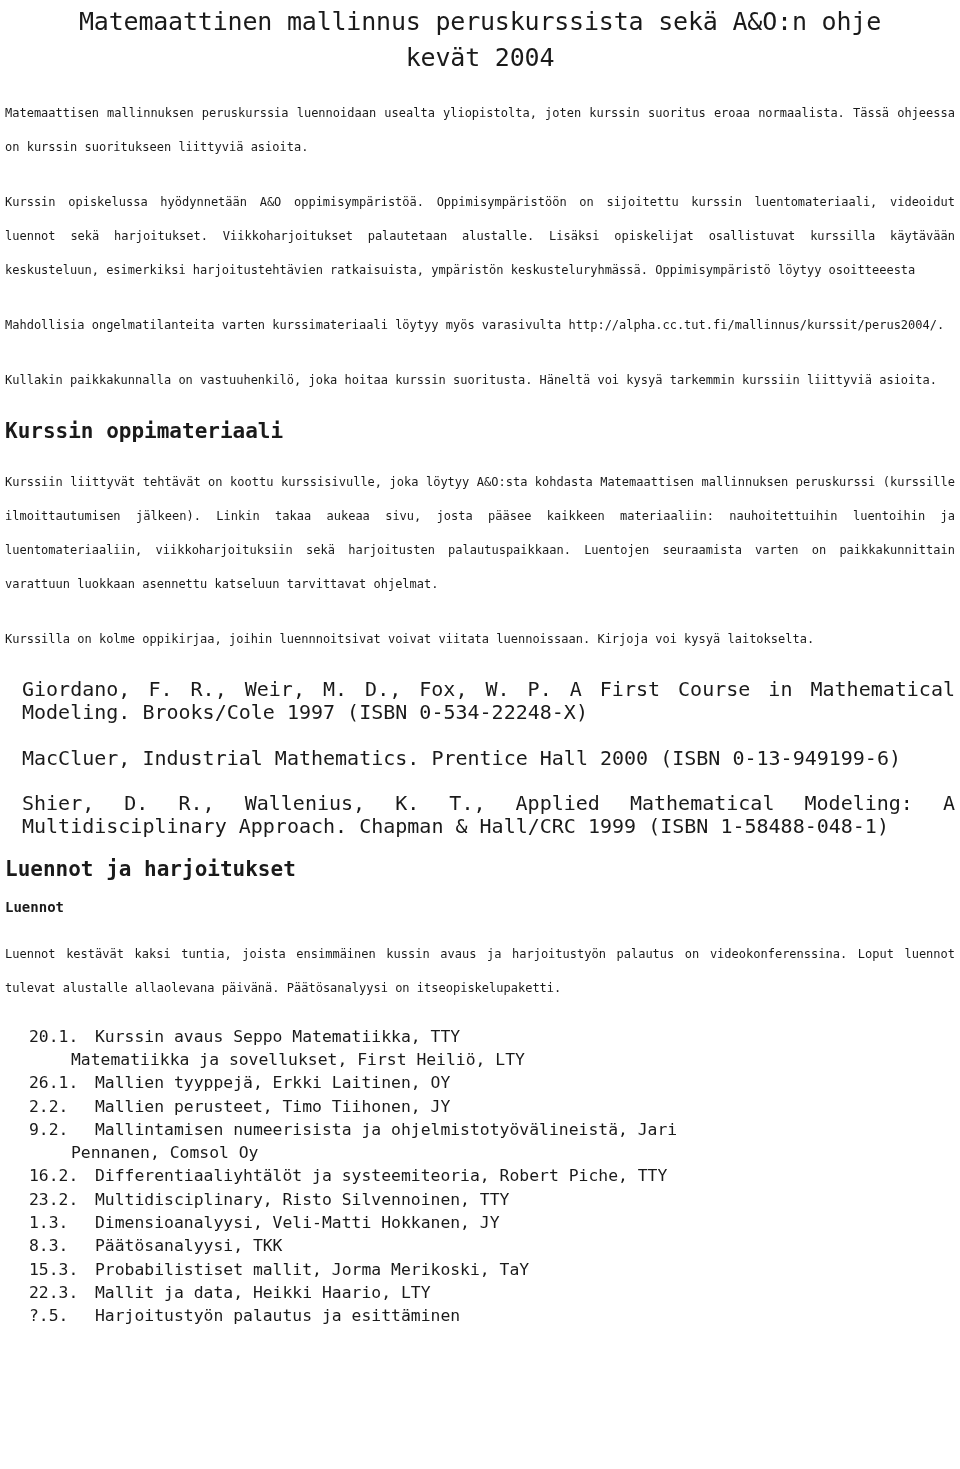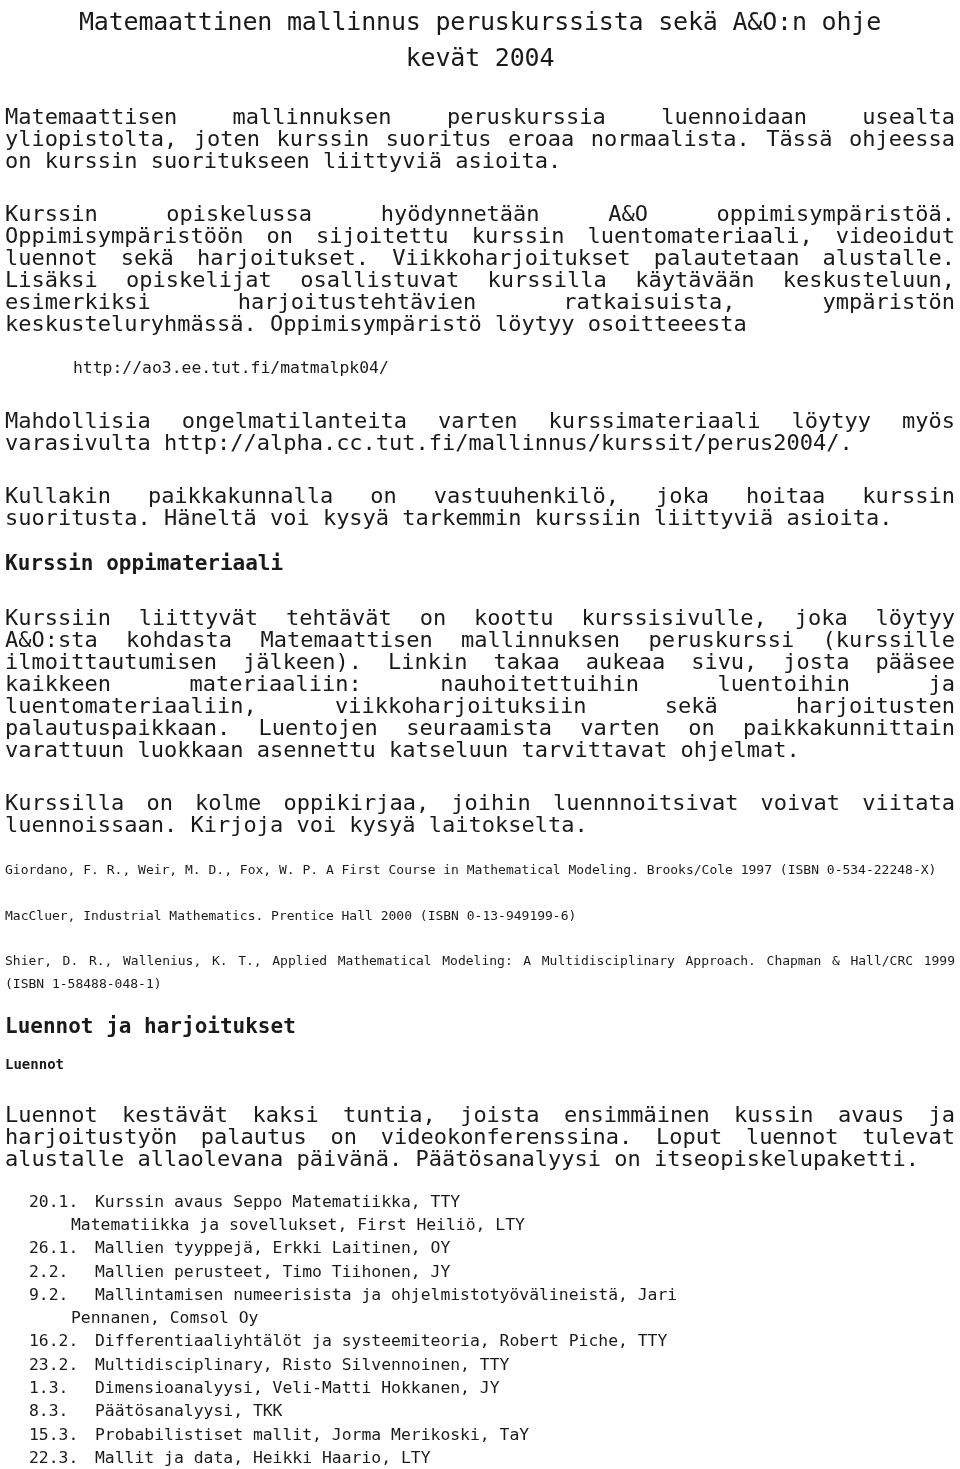--- a/index.html
+++ b/index.html
@@ -45,46 +45,46 @@
   h3.subsec {
     font-size: 14px;
     font-weight: bold;
     line-height: 1.2;
     margin: 17px 0 0 0;
     padding: 0;
   }
 
   
   p.body {
-    font-size: 22px;
-    line-height: 22px;
+    font-size: 12px;
+    line-height: 34px;
     text-align: justify;
     text-justify: inter-word;
-    margin: 31px 0 0 0;
+    margin: 21px 0 0 0;
     padding: 0;
     word-spacing: 0px;
   }
 
   
   p.url-block {
     font-size: 16.4px;
     line-height: 23.3px;
     margin: 21px 0 0 0;
     padding-left: 68px;
     text-align: left;
   }
 
   
   p.biblio {
-    font-size: 13px;
+    font-size: 20px;
     line-height: 23.3px;
     text-align: justify;
     text-justify: inter-word;
     text-align-last: left;
-    margin: 22px 0 0 0;
+    margin: 22px 0 0 17px;
   }
 
   
   .schedule {
     margin: 20px 0 0 0;
     padding: 0;
     list-style: none;
     font-size: 16.4px;
     line-height: 23.3px;
   }
@@ -115,21 +115,20 @@
   <h1 class="doc-title">
     <span>Matemaattinen mallinnus peruskurssista sekä A&amp;O:n ohje</span>
     <span class="line2">kevät 2004</span>
   </h1>
 
 
   <p class="body">Matemaattisen mallinnuksen peruskurssia luennoidaan usealta yliopistolta, joten kurssin suoritus eroaa normaalista. Tässä ohjeessa on kurssin suoritukseen liittyviä asioita.</p>
 
   <p class="body">Kurssin opiskelussa hyödynnetään A&amp;O oppimisympäristöä. Oppimisympäristöön on sijoitettu kurssin luentomateriaali, videoidut luennot sekä harjoitukset. Viikkoharjoitukset palautetaan alustalle. Lisäksi opiskelijat osallistuvat kurssilla käytävään keskusteluun, esimerkiksi harjoitustehtävien ratkaisuista, ympäristön keskusteluryhmässä. Oppimisympäristö löytyy osoitteeesta</p>
 
-  <p class="url-block">http://ao3.ee.tut.fi/matmalpk04/</p>
 
   <p class="body">Mahdollisia ongelmatilanteita varten kurssimateriaali löytyy myös varasivulta http://alpha.cc.tut.fi/mallinnus/kurssit/perus2004/.</p>
 
   <p class="body">Kullakin paikkakunnalla on vastuuhenkilö, joka hoitaa kurssin suoritusta. Häneltä voi kysyä tarkemmin kurssiin liittyviä asioita.</p>
 
   <h2 class="sec">Kurssin oppimateriaali</h2>
 
   <p class="body">Kurssiin liittyvät tehtävät on koottu kurssisivulle, joka löytyy A&amp;O:sta kohdasta Matemaattisen mallinnuksen peruskurssi (kurssille ilmoittautumisen jälkeen). Linkin takaa aukeaa sivu, josta pääsee kaikkeen materiaaliin: nauhoitettuihin luentoihin ja luentomateriaaliin, viikkoharjoituksiin sekä harjoitusten palautuspaikkaan. Luentojen seuraamista varten on paikkakunnittain varattuun luokkaan asennettu katseluun tarvittavat ohjelmat.</p>
 
   <p class="body">Kurssilla on kolme oppikirjaa, joihin luennnoitsivat voivat viitata luennoissaan. Kirjoja voi kysyä laitokselta.</p>

